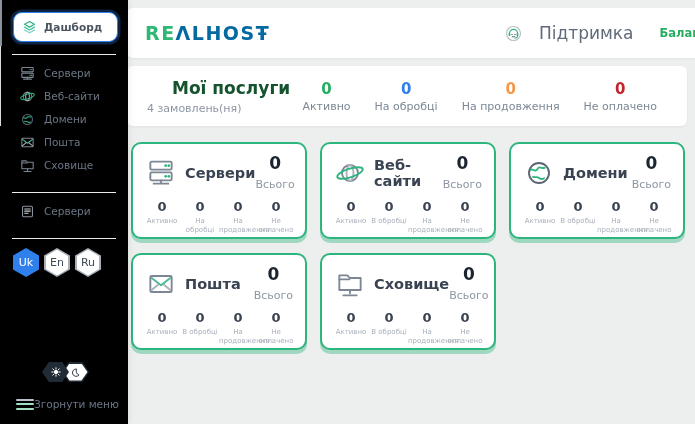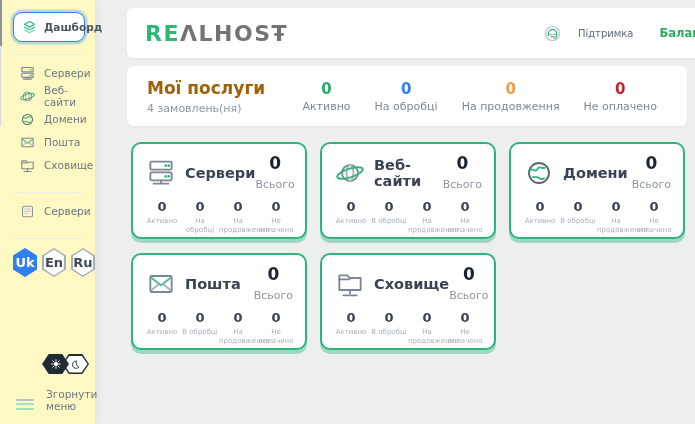--- a/index.html
+++ b/index.html
@@ -11,82 +11,82 @@
     color:#3a4352;
   }
   svg { display:block; }
 
   
   .edge-top { position:absolute; left:0; top:0; width:2px; height:46px; background:#8d939c; z-index:9; }
   .edge-low { position:absolute; left:0; top:46px; width:1px; height:80px; background:#d8dbdd; z-index:9; }
 
   
   .sidebar {
-    position:absolute; left:0; top:0; bottom:0; width:95px;
-    background:#fef9c3; z-index:4; display:flex; flex-direction:column;
+    position:absolute; left:0; top:0; bottom:0; width:128px;
+    background:#000000; z-index:4; display:flex; flex-direction:column;
     box-shadow:2px 0 6px rgba(0,0,0,.06);
   }
   .dash-btn {
     margin:12px 10px 0 13px; height:30px; background:#fff;
     border:1.6px solid #2f80ed; border-radius:9px;
     box-shadow:0 0 0 2.5px rgba(47,128,237,.28);
     display:flex; align-items:center; gap:6px; padding:0 7px; cursor:pointer;
   }
   .dash-btn .lbl { font-size:10.5px; font-weight:600; color:#4a5560; }
   .sdiv { height:1px; background:#e8ebee; margin:12px 12px 0 12px; }
   .snav { padding:10px 0 0 19px; }
   .sitem { display:flex; align-items:center; gap:8px; height:16px; margin-bottom:7px; cursor:pointer; }
   .sitem .lbl { font-size:10.5px; color:#6b7684; }
   .langs { display:flex; gap:5px; padding:9px 0 0 13px; }
   .hex {
     --hexclip:polygon(50% 0,100% 26%,100% 74%,50% 100%,0 74%,0 26%);
     position:relative; width:26px; height:29px; clip-path:var(--hexclip);
     background:#a7aeb7; display:flex; align-items:center; justify-content:center; cursor:pointer;
   }
   .hex::before { content:""; position:absolute; inset:1.6px; clip-path:var(--hexclip); background:#fff; }
-  .hex .lbl { position:relative; z-index:1; font-size:13px; font-weight:700; color:#3f4a57;text-align:right; }
+  .hex .lbl { position:relative; z-index:1; font-size:11px; font-weight:400; color:#3f4a57;text-align:right; }
   .hex.active { background:#2f80ed; }
   .hex.active::before { display:none; }
   .hex.active .lbl { color:#fff; }
 
   .toggle { margin:auto 0 14px 42px; display:flex; align-items:center; cursor:pointer; }
   .tg { --hexh:polygon(25% 0,75% 0,100% 50%,75% 100%,25% 100%,0 50%);
         width:27px; height:20px; clip-path:var(--hexh);
         display:flex; align-items:center; justify-content:center; }
   .tg-dark { background:#212b36; z-index:2; }
   .tg-light { position:relative; background:#212b36; margin-left:-7px; }
   .tg-light::before { content:""; position:absolute; inset:1.5px; clip-path:var(--hexh); background:#fff; }
   .tg-light svg { position:relative; z-index:1; }
 
-  .collapse { display:flex; align-items:flex-end; gap:12px; margin:0 0 12px 16px; cursor:pointer; }
+  .collapse { display:flex; align-items:center; gap:0; margin:0 0 12px 16px; cursor:pointer; }
   .collapse .lbl { font-size:10.5px; color:#6b7684; }
   .burger span { display:block; width:18px; height:2px; border-radius:2px; margin:2.5px 0; }
   .burger .b1 { background:#b9c0c7; } .burger .b2,.burger .b3 { background:#9fdfc2; }
 
   
   .main { position:absolute; left:124px; top:0; right:-12px; bottom:0; }
   .topbar {
     height:50px; margin:8px 0 0 3px; background:#fff; border-radius:6px;
     display:flex; align-items:center; padding-left:18px;
     box-shadow:0 1px 3px rgba(0,0,0,.05);
   }
-  .logo { font-size:22px; font-weight:700; letter-spacing:1.5px; display:flex; }
+  .logo { font-size:19px; font-weight:700; letter-spacing:1.5px; display:flex; }
   .lg-green { color:#2eb873; }
-  .lg-blue  { color:#737373; }
+  .lg-blue  { color:#0369a1; }
   .topnav { margin-left:auto; display:flex; align-items:center; gap:26px; }
   .tnav-item { display:flex; align-items:center; gap:7px; cursor:pointer; }
-  .tnav-item .lbl { font-size:10px; color:#5f6b7a;margin-left:8px; }
+  .tnav-item .lbl { font-size:17px; color:#5f6b7a;margin-left:8px; }
   .balance { font-size:11.5px; font-weight:700; color:#27ae60; cursor:pointer; white-space:nowrap; }
 
   .summary {
     width:560px; height:60px; margin:8px 0 0 3px; background:#fff; border-radius:6px;
     display:flex; align-items:center; padding:0 30px 0 20px;
     box-shadow:0 1px 3px rgba(0,0,0,.05);
   }
-  .sum-title { font-size:17px; font-weight:700; color:#a16207; }
+  .sum-title { font-size:17px; font-weight:700; color:#14532d;margin-left:25px; }
   .sum-sub { font-size:11px; color:#8d96a3; margin-top:4px; }
   .sum-stats { margin-left:auto; display:flex; gap:24px; }
   .sstat { min-width:44px; text-align:center; }
   .sstat b { display:block; font-size:15px; font-weight:800; }
   .sstat i { display:block; font-style:normal; font-size:11px; color:#7d8894; margin-top:2px; white-space:nowrap; }
   .sc0 b { color:#27ae60; } .sc1 b { color:#2f80ed; } .sc2 b { color:#f2994a; } .sc3 b { color:#c0262c; }
 
   .cards { width:572px; display:flex; flex-wrap:wrap; gap:14px 13px; padding:16px 0 0 7px; }
   .card {
     width:176px; height:97px; background:#fff; border:2px solid #2eb57e; border-radius:10px;

